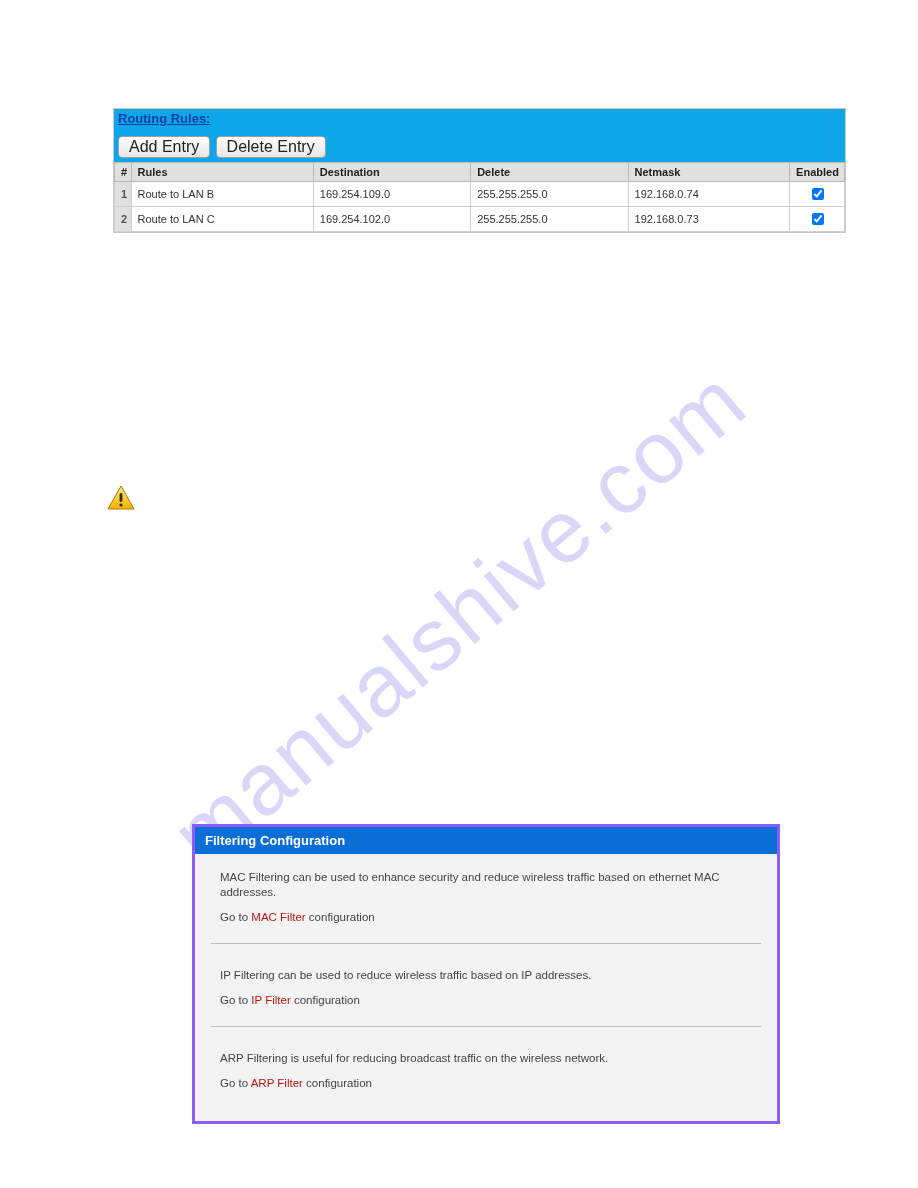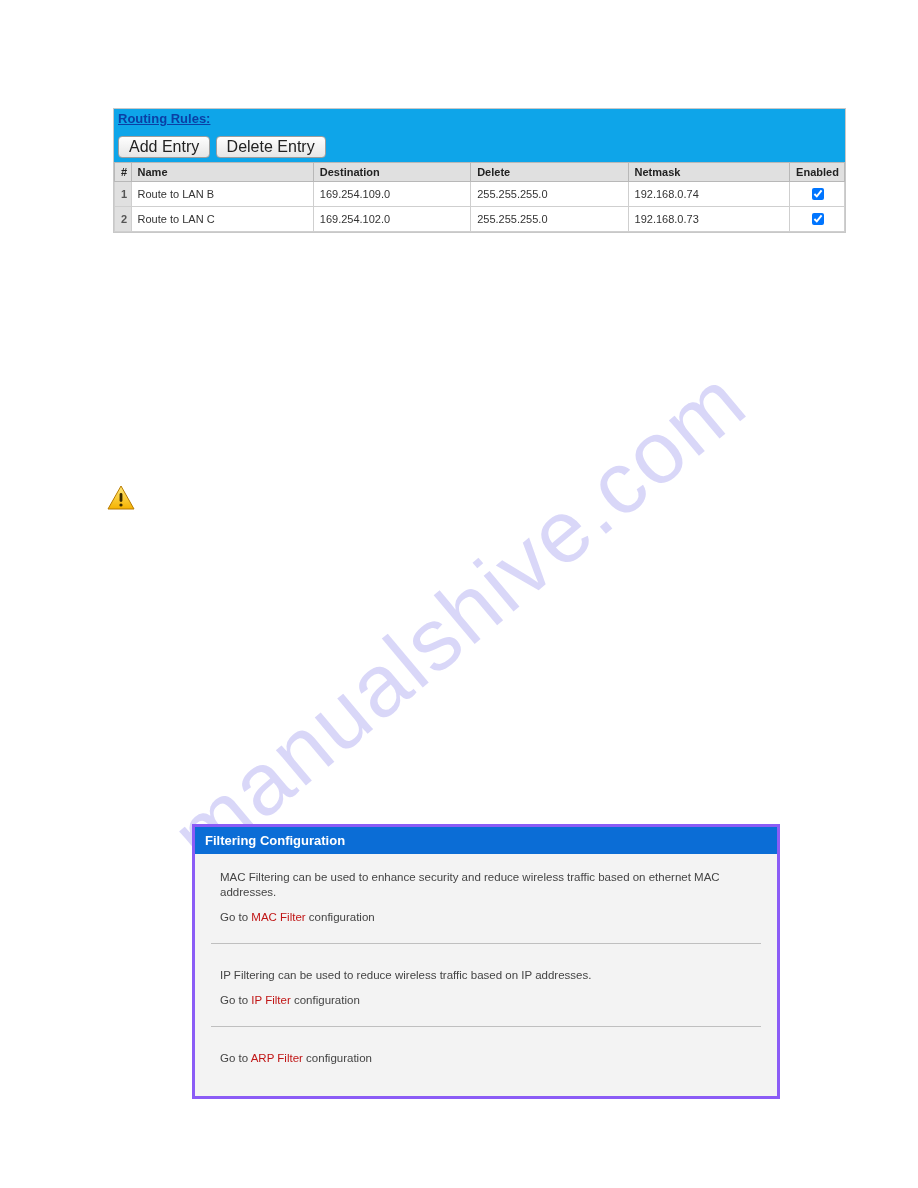--- a/index.html
+++ b/index.html
@@ -162,21 +162,21 @@
         <col class="col-idx">
           <col class="col-name">
           <col class="col-dest">
         <col class="col-mask">
           <col class="col-gw">
           <col class="col-en">
       </colgroup>
       <thead>
         <tr>
           <th>#</th>
-          <th>Name</th>
+          <th>Rules</th>
           <th>Destination</th>
           <th>Delete</th>
           <th>Netmask</th>
           <th class="col-en">Enabled</th>
         </tr>
       </thead>
       <tbody>
         <tr>
           <td class="idx">1</td>
           <td>Route to LAN B</td>
@@ -231,20 +231,21 @@
 
       <div class="filter-section">
         <p>IP Filtering can be used to reduce wireless traffic based on IP addresses.</p>
         <p>
           <span>Go to </span><a class="red-link">IP Filter</a><span> configuration</span>
         </p>
         <hr>
       </div>
 
       <div class="filter-section">
+        <p>ARP Filtering is useful for reducing broadcast traffic on the wireless network.</p>
         <p>
           <span>Go to </span><a class="red-link">ARP Filter</a><span> configuration</span>
         </p>
       </div>
 
     </div>
   </div>
 
 </div>
 

